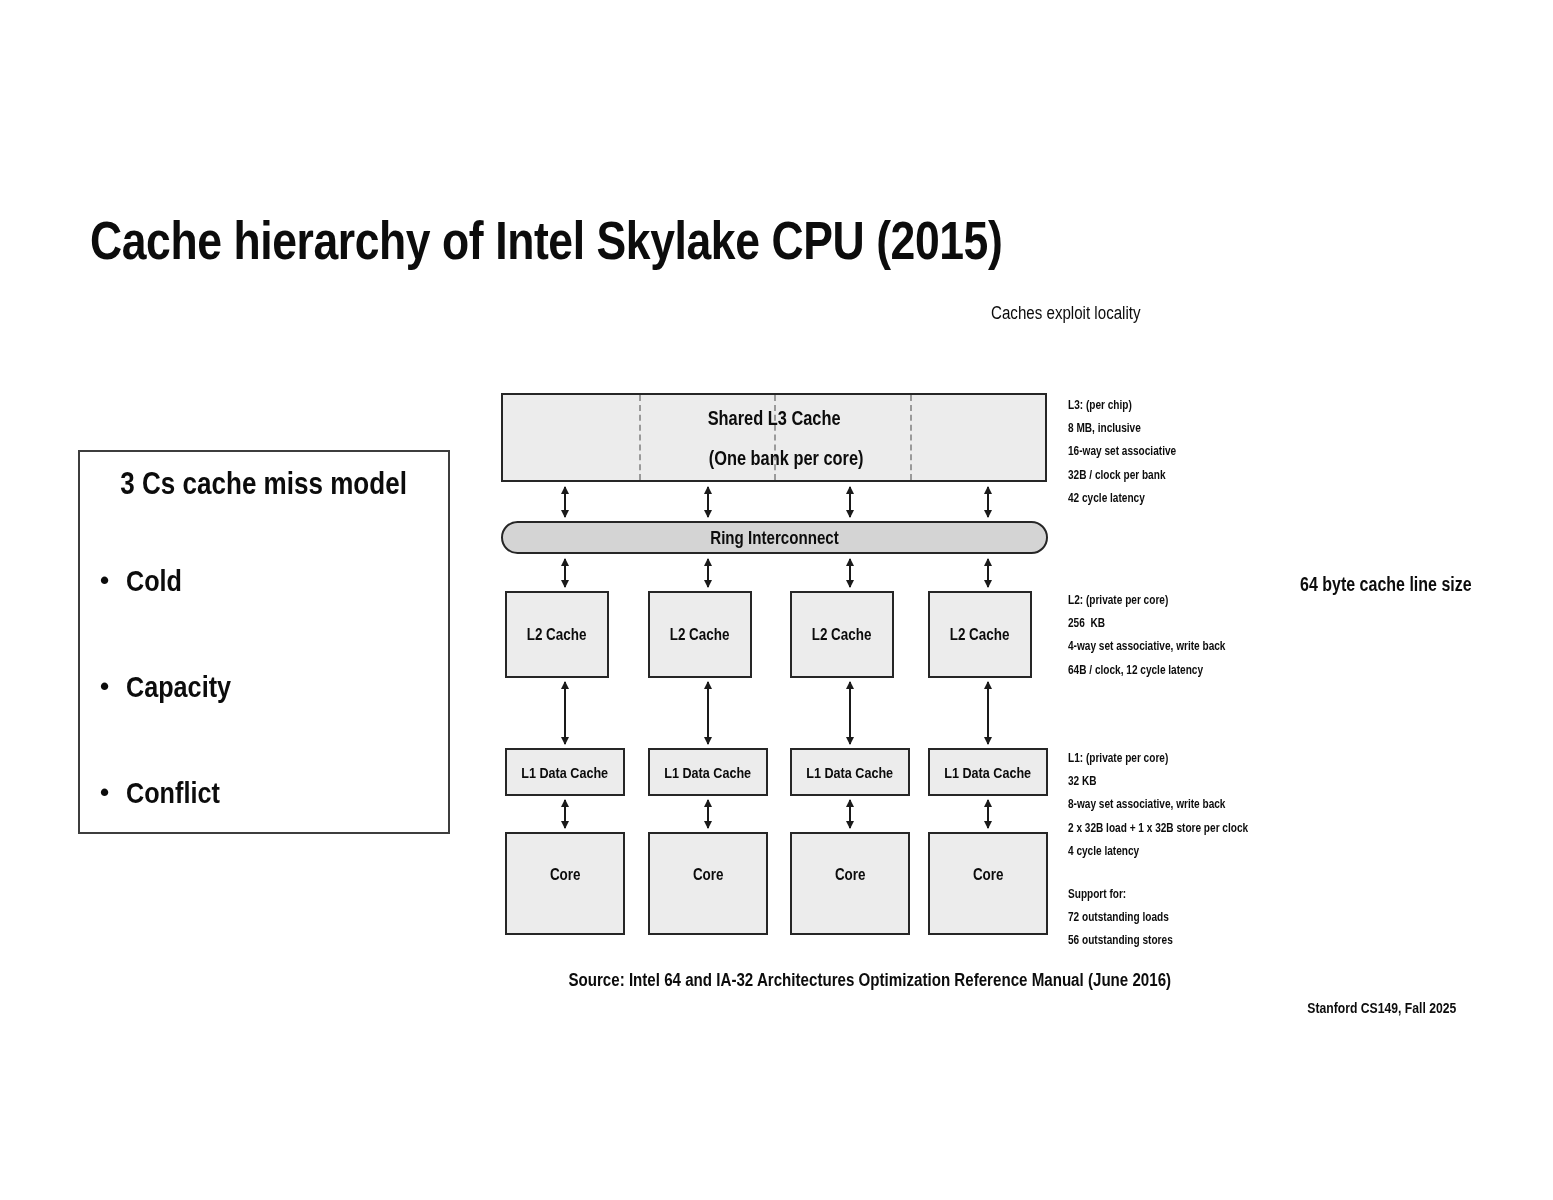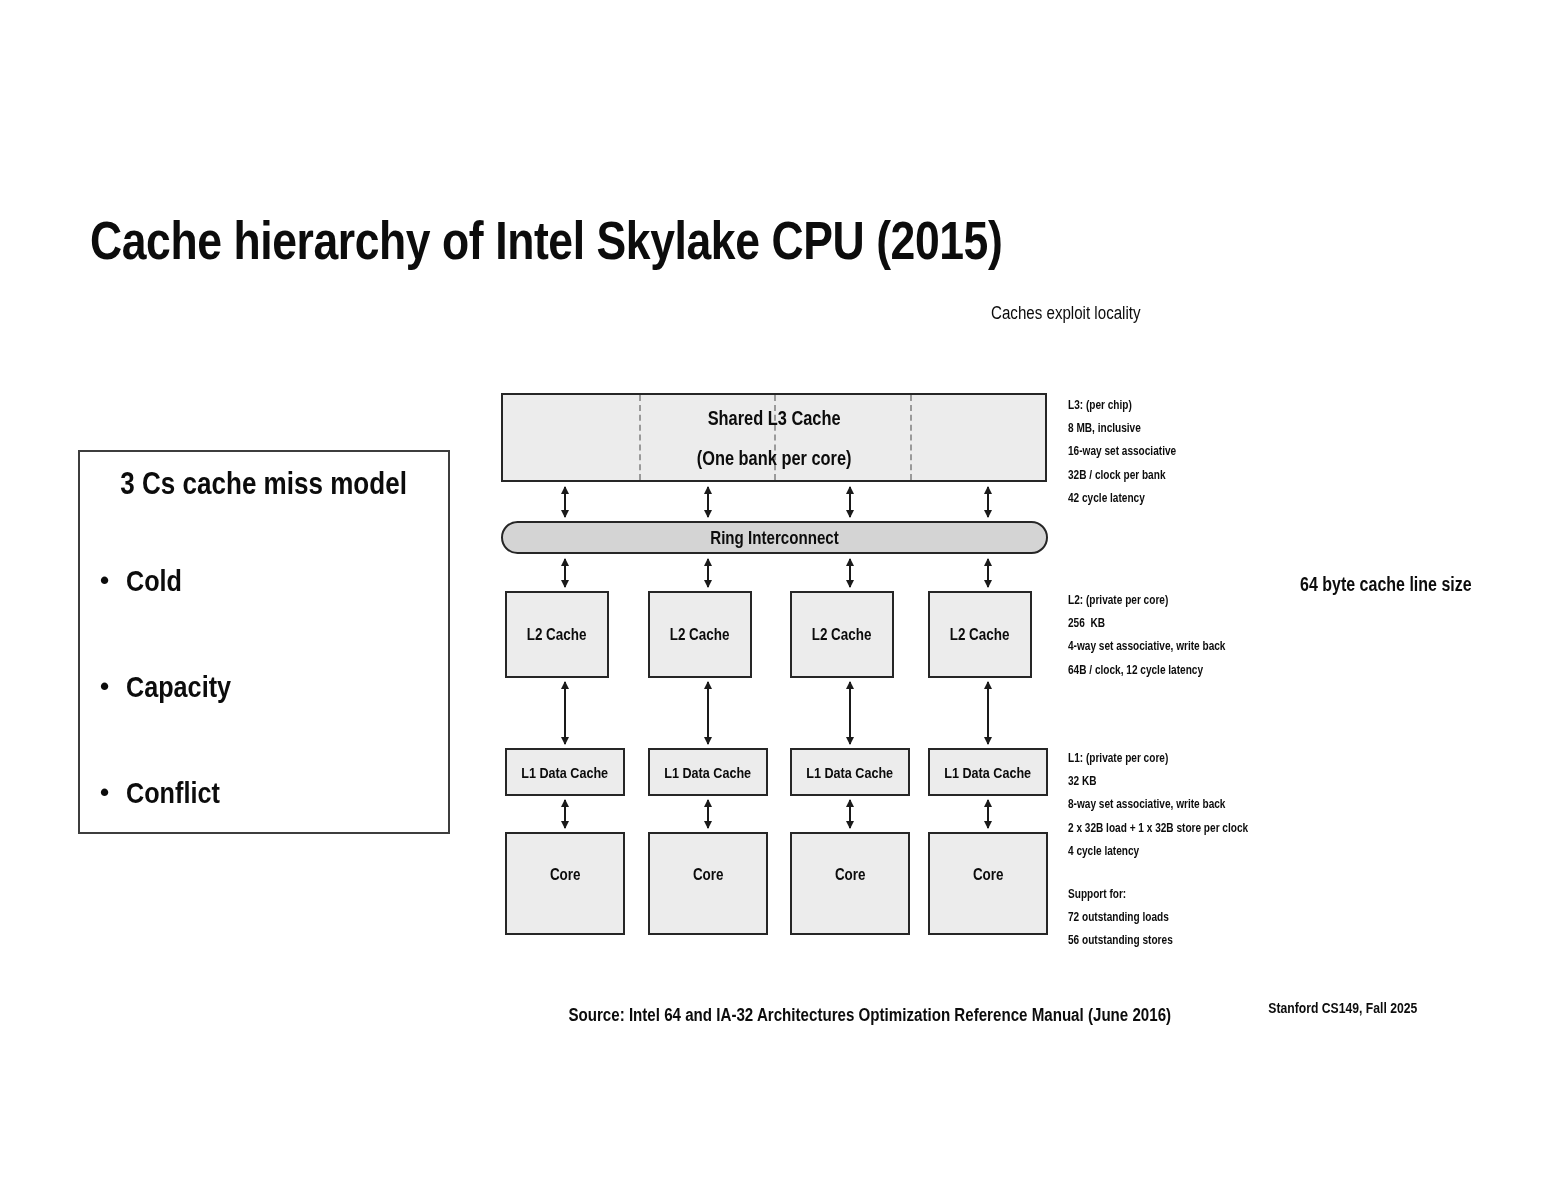--- a/index.html
+++ b/index.html
@@ -23,21 +23,21 @@
   .mrow { position:absolute; left:20px; font-size:30px; font-weight:bold; }
   .mrow .dot { display:inline-block; width:26px; font-size:26px; vertical-align:2px; }
 
   
   .gbox { position:absolute; background:#ececec; border:2.5px solid #262626; box-sizing:border-box; }
   .glabel { position:absolute; left:0; width:100%; text-align:center; font-weight:bold; }
 
   #l3box { left:501px; top:393px; width:546px; height:89px; }
   #l3box .dash { position:absolute; top:0; bottom:0; width:0; border-left:2px dashed #9a9a9a; }
   #l3line1 { top:12px; font-size:19.5px; }
-  #l3line2 { top:52px; font-size:19.5px; }
+  #l3line2 { top:52px; font-size:19.5px;margin-left:12px; }
 
   #ring { left:501px; top:521px; width:547px; height:33px; background:#d4d4d4; border:2.5px solid #262626; border-radius:17px; box-sizing:border-box; }
   #ring .glabel { top:5px; font-size:18px; }
 
   .l2box   { top:591px; width:104px; height:87px; }
   .l2box .glabel { top:33px; font-size:16px; }
   .l1box   { top:748px; width:120px; height:48px; }
   .l1box .glabel { top:14px; font-size:15px; }
   .corebox { top:832px; width:120px; height:103px; }
   .corebox .glabel { top:32px; font-size:16px; }
@@ -51,22 +51,22 @@
 
   
   .ann { position:absolute; left:1068px; font-size:12px; font-weight:bold; }
   .ann div { line-height:23.2px; }
   #ann-l3 { top:394px; }
   #ann-l2 { top:589px; }
   #ann-l1 { top:747px; }
   #ann-support { top:883px; }
 
   #cacheline { left:1300px; top:537px; font-size:20px; font-weight:bold;margin-top:36px; }
-  #source { left:420px; top:970px; width:900px; text-align:center; font-size:18px; font-weight:bold;margin-top:35px; }
-  #footer { left:1240px; top:1000px; width:216px; font-size:14.5px; font-weight:bold; }
+  #source { left:420px; top:970px; width:900px; text-align:center; font-size:18px; font-weight:bold; }
+  #footer { left:1240px; top:1000px; width:216px; text-align:right; font-size:14.5px; font-weight:bold; }
 </style>
 </head>
 <body>
 
 <div id="stage">
 
   <div id="title" class="abs"><span class="cond">Cache hierarchy of Intel Skylake CPU (2015)</span></div>
   <div id="subtitle" class="abs"><span class="cond">Caches exploit locality</span></div>
 
   <div id="missbox" class="abs">

